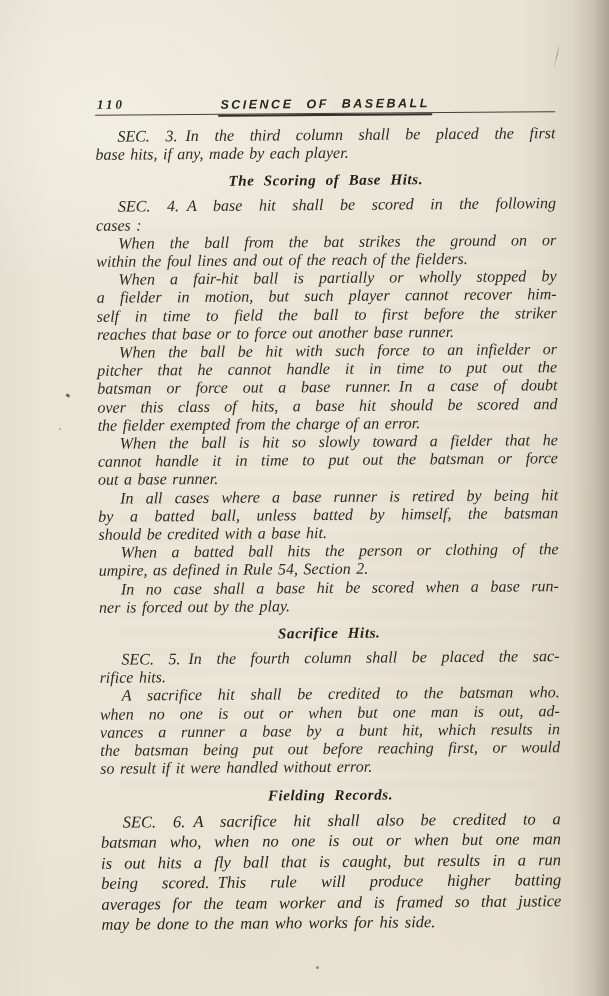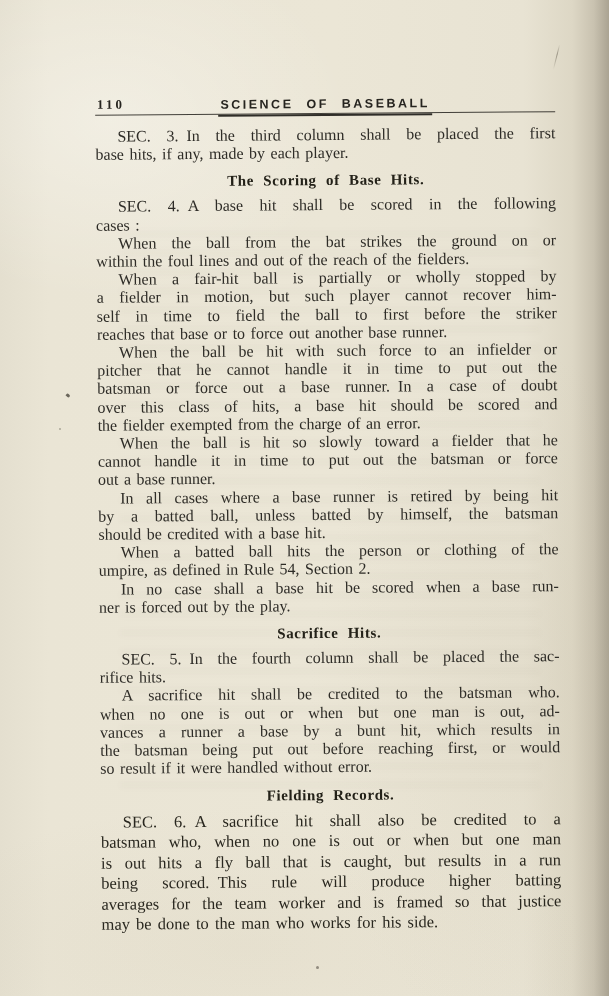--- a/index.html
+++ b/index.html
@@ -9,20 +9,21 @@
     margin:0 auto;
     overflow:hidden;
     background-color:#eae5d5;
     background-image:
       radial-gradient(ellipse 400px 300px at 18% 12%, rgba(255,255,252,0.35), rgba(255,255,255,0) 60%),
       radial-gradient(ellipse 300px 500px at 85% 70%, rgba(190,178,150,0.12), rgba(190,178,150,0) 70%),
       radial-gradient(ellipse 500px 200px at 40% 95%, rgba(200,190,165,0.15), rgba(200,190,165,0) 70%),
       linear-gradient(90deg,#e4dfcf 0%, #eae5d5 8%, #ebe6d6 55%, #e8e3d3 86%, #ddd7c5 94%, #c9c2b0 97.5%, #aaa392 100%);
     font-family:"Liberation Serif","DejaVu Serif",serif;
     color:#2e2c27;
+    font-style:italic;
   }
   .sheet{
     position:absolute;
     left:95px;top:92px;width:460px;
     transform:rotate(-0.45deg);
     transform-origin:50% 0;
   }
   .page-header{
     position:relative;
     height:22px;

